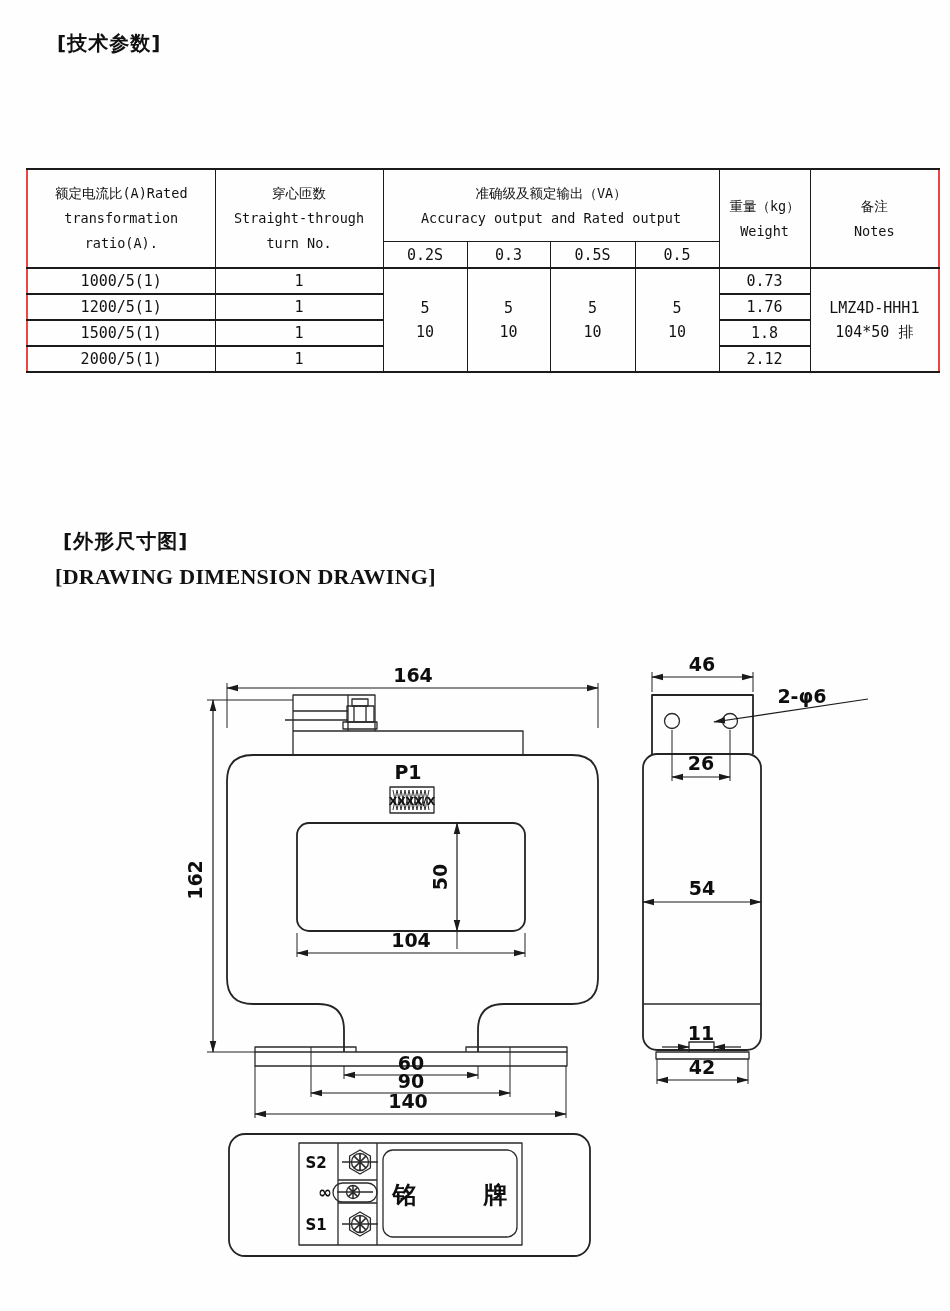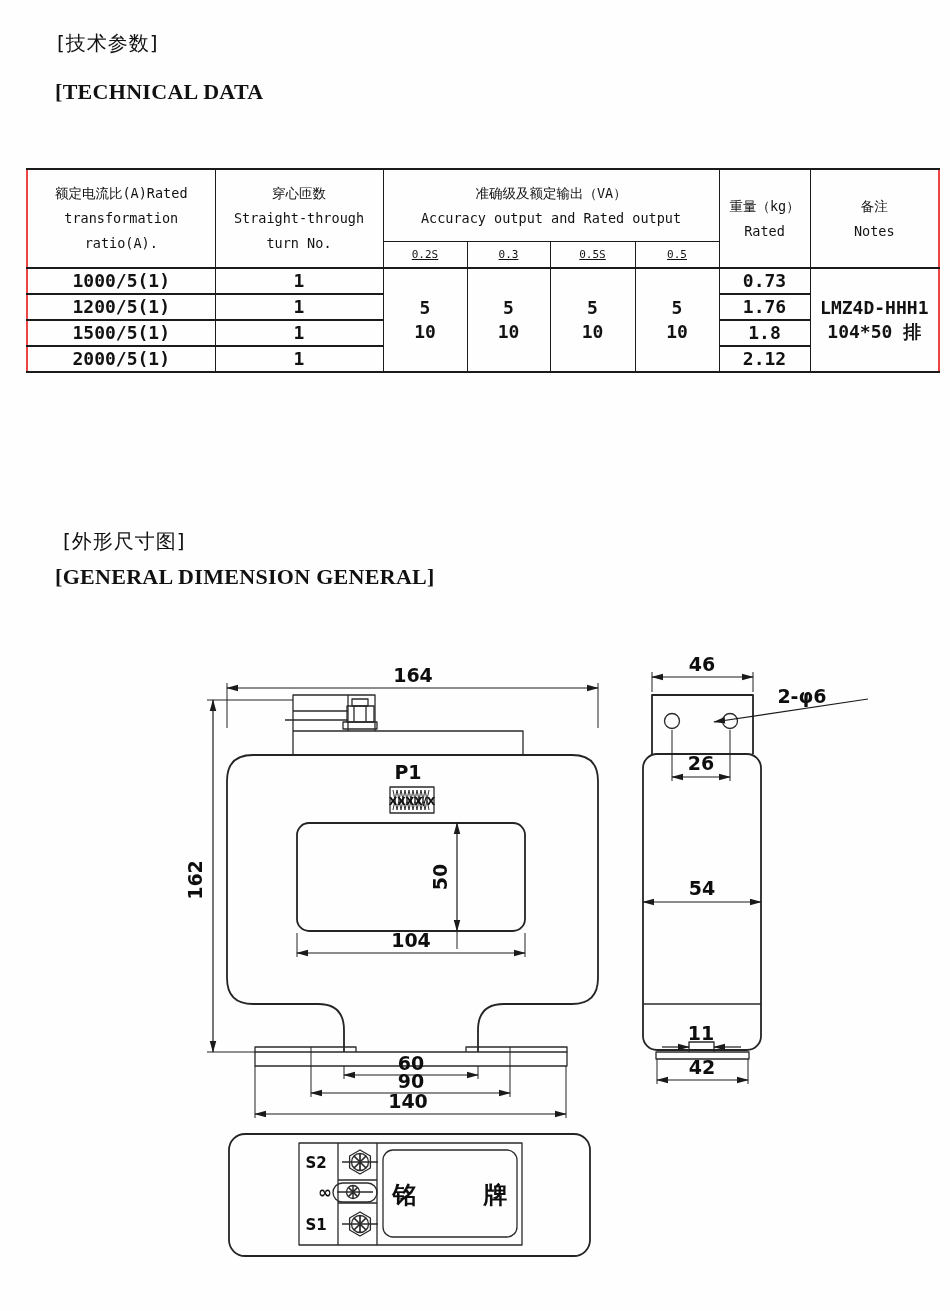--- a/index.html
+++ b/index.html
@@ -1,39 +1,39 @@
 <!DOCTYPE html>
 <html><head>
 <meta charset="utf-8">
 <style>
   html,body{margin:0;padding:0;background:#e8e8e8;}
   .page{position:relative;width:950px;height:1311px;background:#fefefe;overflow:hidden;
         font-family:"DejaVu Sans",sans-serif;color:#111;}
-  .h-cn{position:absolute;font-weight:normal;font-size:20px;letter-spacing:1px;
+  .h-cn{position:absolute;font-weight:bold;font-size:20px;letter-spacing:1px;
         font-family:"DejaVu Sans",sans-serif;}
   .h-en{position:absolute;font-weight:bold;font-size:22px;
         font-family:"Liberation Serif",serif;letter-spacing:.3px;}
   #h1cn{left:57px;top:30px;}
   #h1en{left:55px;top:79px;}
   #h2cn{left:63px;top:528px;}
   #h2en{left:55px;top:564px;}
 
   table.spec{position:absolute;left:26px;top:168px;width:912px;
              border-collapse:collapse;table-layout:fixed;
              font-family:"DejaVu Sans Mono","Liberation Mono",monospace;color:#121212;}
   table.spec th,table.spec td{
       border-left:1px solid #1b1b1b;border-right:1px solid #1b1b1b;
       border-top:2px solid #1b1b1b;border-bottom:2px solid #1b1b1b;
       font-weight:normal;text-align:center;vertical-align:middle;
       padding:0;white-space:pre-line;}
   table.spec{border:2px solid #ef4444;}
   tr.hdr1 th{height:71px;font-size:13.5px;line-height:25px;}
   tr.hdr1 th.acc{border-bottom-width:1px;}
-  tr.hdr2 th{height:25px;font-size:11px;border-top-width:1px;text-decoration:underline;}
-  tr.dat td{height:24px;font-size:18px;line-height:24px;font-weight:bold;}
+  tr.hdr2 th{height:25px;font-size:15px;border-top-width:1px;}
+  tr.dat td{height:24px;font-size:15px;line-height:24px;}
   td.merged{line-height:27px;font-size:15px;}
   td.notes{font-size:13.5px;line-height:27px;}
 
   svg.drawing{position:absolute;left:0;top:640px;width:950px;height:671px;}
   .ln{stroke:#242424;stroke-width:1.8;fill:none;stroke-linejoin:round;}
   .ln2{stroke:#2a2a2a;stroke-width:1.3;fill:none;stroke-linejoin:round;}
   .ext{stroke:#222;stroke-width:1;fill:none;}
   .dim{stroke:#1a1a1a;stroke-width:1.2;fill:none;
        marker-start:url(#arr);marker-end:url(#arr);}
   .dimo{stroke:#1a1a1a;stroke-width:1.2;fill:none;}
@@ -43,21 +43,20 @@
   .smt{font:bold 15px "DejaVu Sans",sans-serif;fill:#0e0e0e;text-anchor:middle;}
   .plate-t{font:bold 24px "DejaVu Sans",sans-serif;fill:#0e0e0e;text-anchor:middle;}
   .hatch{stroke:#333;stroke-width:1;fill:none;}
 </style>
 </head>
 <body>
 
 <div class="page">
 
   <div id="h1cn" class="h-cn">[技术参数]</div>
-  <div id="h1en" class="h-en">[TECHNICAL DATA</div>
 
   <table class="spec">
     <colgroup>
       <col style="width:188px">
         <col style="width:168px">
       <col style="width:84px">
         <col style="width:83px">
       <col style="width:85px">
         <col style="width:84px">
       <col style="width:91px">
@@ -67,21 +66,21 @@
         <tr class="hdr1">
       <th rowspan="2">额定电流比(A)Rated
 transformation
 ratio(A).</th>
       <th rowspan="2">穿心匝数
 Straight-through
 turn No.</th>
       <th colspan="4" class="acc">准确级及额定输出（VA）
 Accuracy output and Rated output</th>
       <th rowspan="2">重量（kg）
-Rated</th>
+Weight</th>
       <th rowspan="2">备注
 Notes</th>
     </tr>
     <tr class="hdr2">
       <th>0.2S</th>
       <th>0.3</th>
       <th>0.5S</th>
       <th>0.5</th>
     </tr>
     <tr class="dat">
@@ -111,21 +110,21 @@
     </tr>
     <tr class="dat">
       <td>2000/5(1)</td>
       <td>1</td>
       <td>2.12</td>
     </tr>
   </tbody>
     </table>
 
   <div id="h2cn" class="h-cn">[外形尺寸图]</div>
-  <div id="h2en" class="h-en">[GENERAL DIMENSION GENERAL]</div>
+  <div id="h2en" class="h-en">[DRAWING DIMENSION DRAWING]</div>
 
   <svg class="drawing" viewBox="0 640 950 671">
     <defs>
       <marker id="arr" viewBox="0 0 12 8" markerWidth="12" markerHeight="8" refX="11.2" refY="4" orient="auto-start-reverse" markerUnits="userSpaceOnUse">
         <path d="M0,0.7 L12,4 L0,7.3 Z" fill="#1a1a1a"></path>
       </marker>
     </defs>
 
     <g>
 

